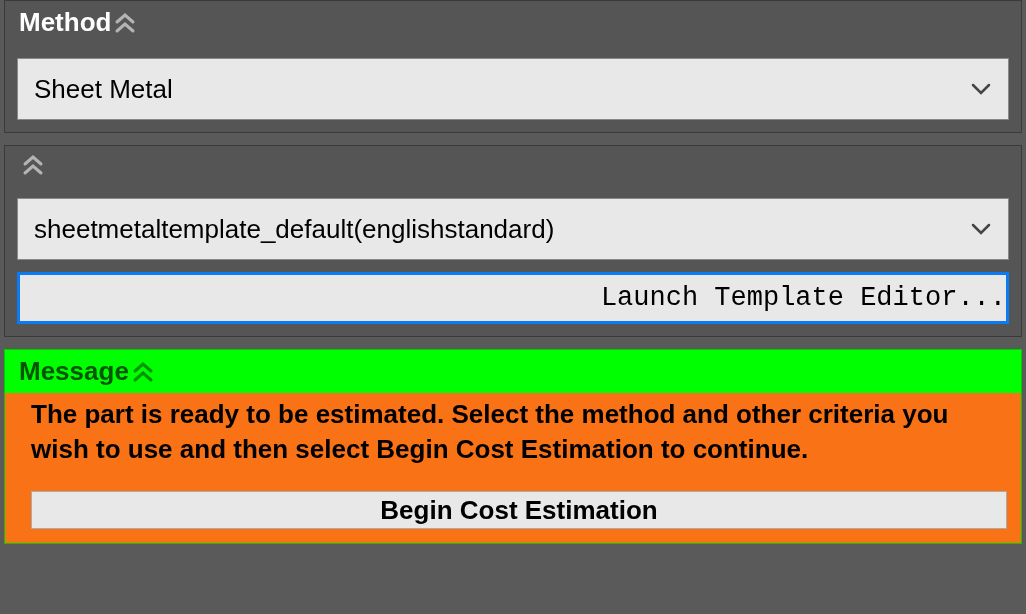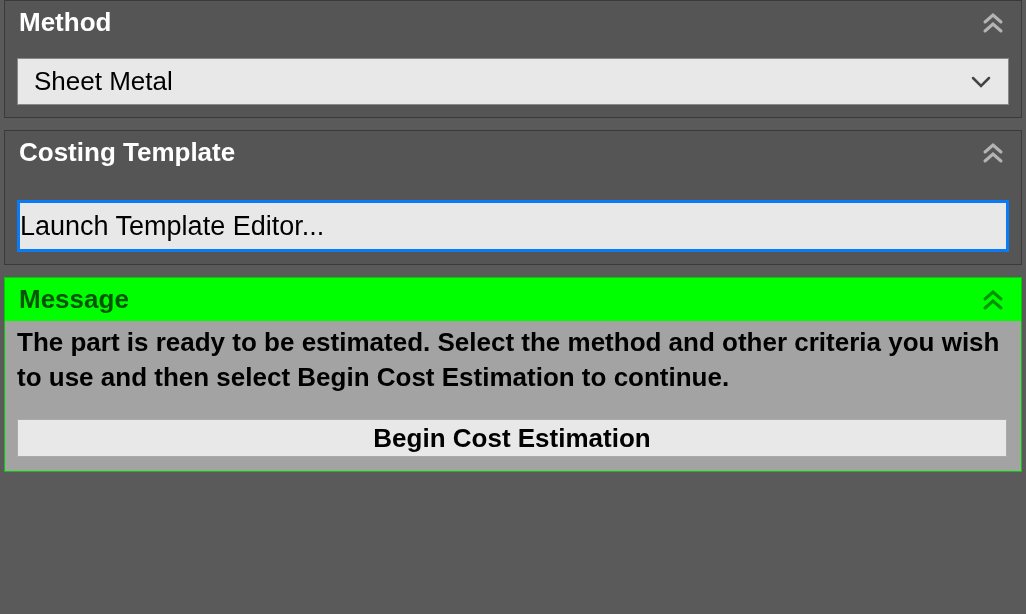--- a/index.html
+++ b/index.html
@@ -20,21 +20,21 @@
       margin: 0 4px 12px 4px;
       border: 1px solid #3a3a3a;
     }
 
     .panel:first-child {
       margin-top: 0;
     }
 
     .panel-header {
       display: flex;
-      justify-content: space-between;
+      justify-content: flex-start;
       align-items: center;
       padding: 6px 14px 10px 14px;
       font-size: 26px;
       font-weight: bold;
     }
 
     .panel-header.dark {
       background: #555555;
       color: #ffffff;
     }
@@ -48,31 +48,31 @@
 
     .panel-body {
       padding: 10px 12px 12px 12px;
     }
 
     .panel-body.dark {
       background: #555555;
     }
 
     .panel-body.green {
-      background: #a3a3a3;
-      padding: 0 14px 14px 12px;
+      background: #f97316;
+      padding: 0 14px 14px 26px;
     }
 
     .dropdown {
       display: flex;
       align-items: center;
       justify-content: space-between;
       background: #e8e8e8;
       border: 1px solid #888;
-      height: 47px;
+      height: 62px;
       padding: 0 16px;
       font-size: 26px;
       color: #000;
       cursor: pointer;
     }
 
     .dropdown-text {
       flex: 1;
     }
 
@@ -99,29 +99,30 @@
     }
 
     .chevron-up-double svg {
       width: 24px;
       height: 22px;
     }
 
     .button-primary {
       display: flex;
       align-items: center;
-      justify-content: flex-start;
+      justify-content: flex-end;
       background: #e8e8e8;
       border: 3px solid #0a7af5;
       height: 52px;
       font-size: 27px;
       color: #000;
       cursor: pointer;
       margin-top: 12px;
       width: 100%;
+      font-family: Liberation Mono, monospace;
     }
 
     .button-plain {
       display: flex;
       align-items: center;
       justify-content: center;
       background: #e8e8e8;
       border: 1px solid #aaa;
       height: 38px;
       font-size: 26px;
@@ -164,29 +165,36 @@
         <svg viewBox="0 0 20 14">
           <path d="M2 3 L10 11 L18 3" fill="none" stroke="#444" stroke-width="2.5" stroke-linecap="round"></path>
         </svg>
       </span>
     </div>
   </div>
 </div>
 
 <div class="panel">
   <div class="panel-header dark">
-    <span>Costing Template</span>
     <span class="chevron-up-double">
       <svg viewBox="0 0 24 22">
         <path d="M4 10 L12 3 L20 10" fill="none" stroke="#ccc" stroke-width="3" stroke-linecap="round"></path>
         <path d="M4 19 L12 12 L20 19" fill="none" stroke="#ccc" stroke-width="3" stroke-linecap="round"></path>
       </svg>
     </span>
   </div>
   <div class="panel-body dark">
+    <div class="dropdown">
+      <span class="dropdown-text">sheetmetaltemplate_default(englishstandard)</span>
+      <span class="chevron-down">
+        <svg viewBox="0 0 20 14">
+          <path d="M2 3 L10 11 L18 3" fill="none" stroke="#444" stroke-width="2.5" stroke-linecap="round"></path>
+        </svg>
+      </span>
+    </div>
     <div class="button-primary">
       <span>Launch Template Editor...</span>
     </div>
   </div>
 </div>
 
 <div class="panel green">
   <div class="panel-header green">
     <span>Message</span>
     <span class="chevron-up-double">

